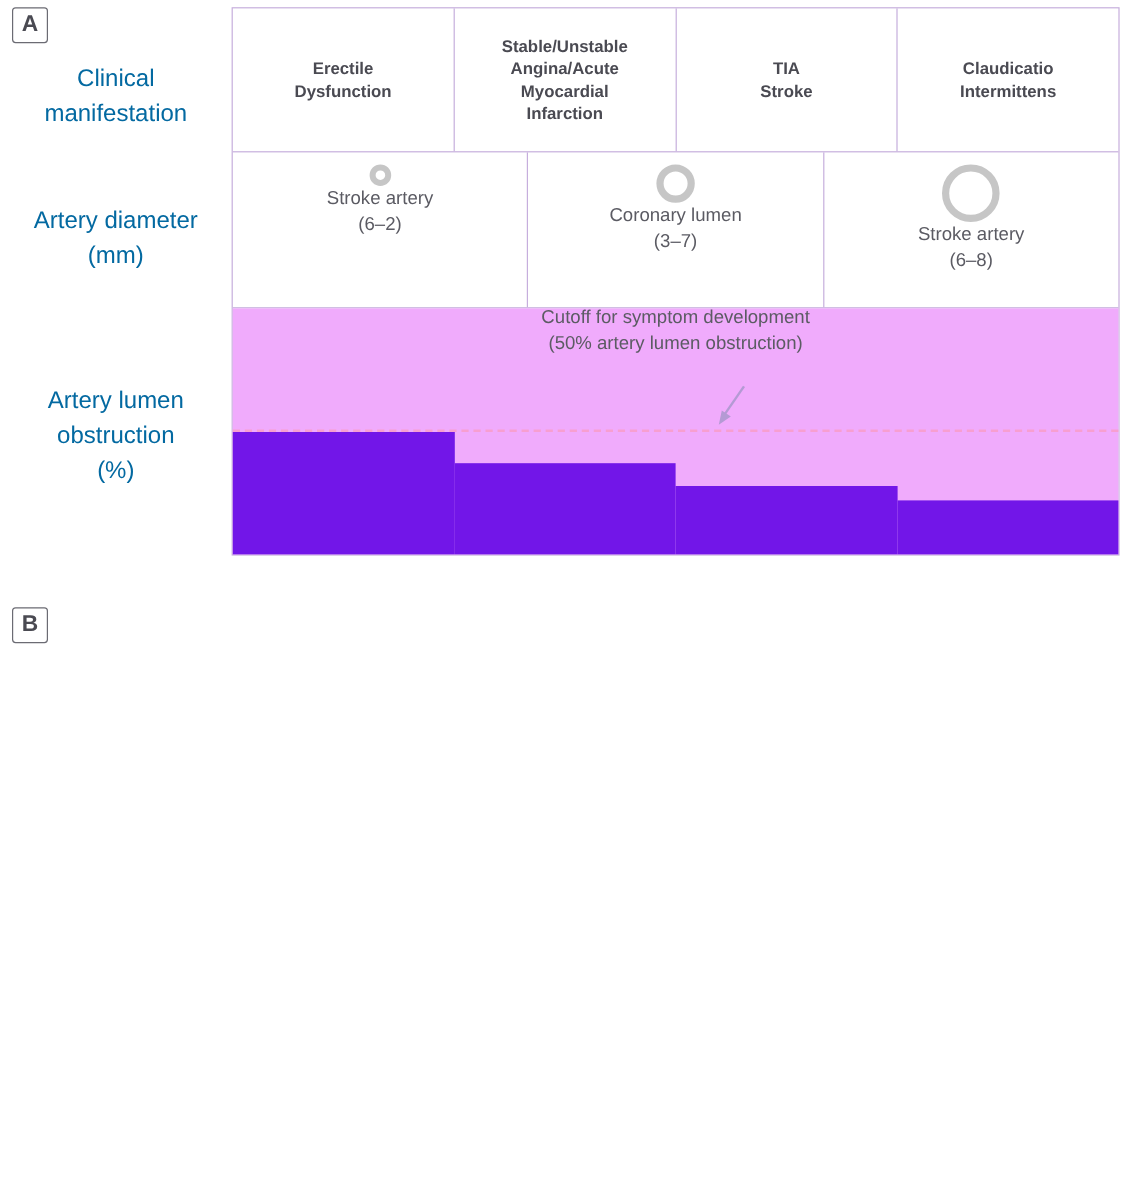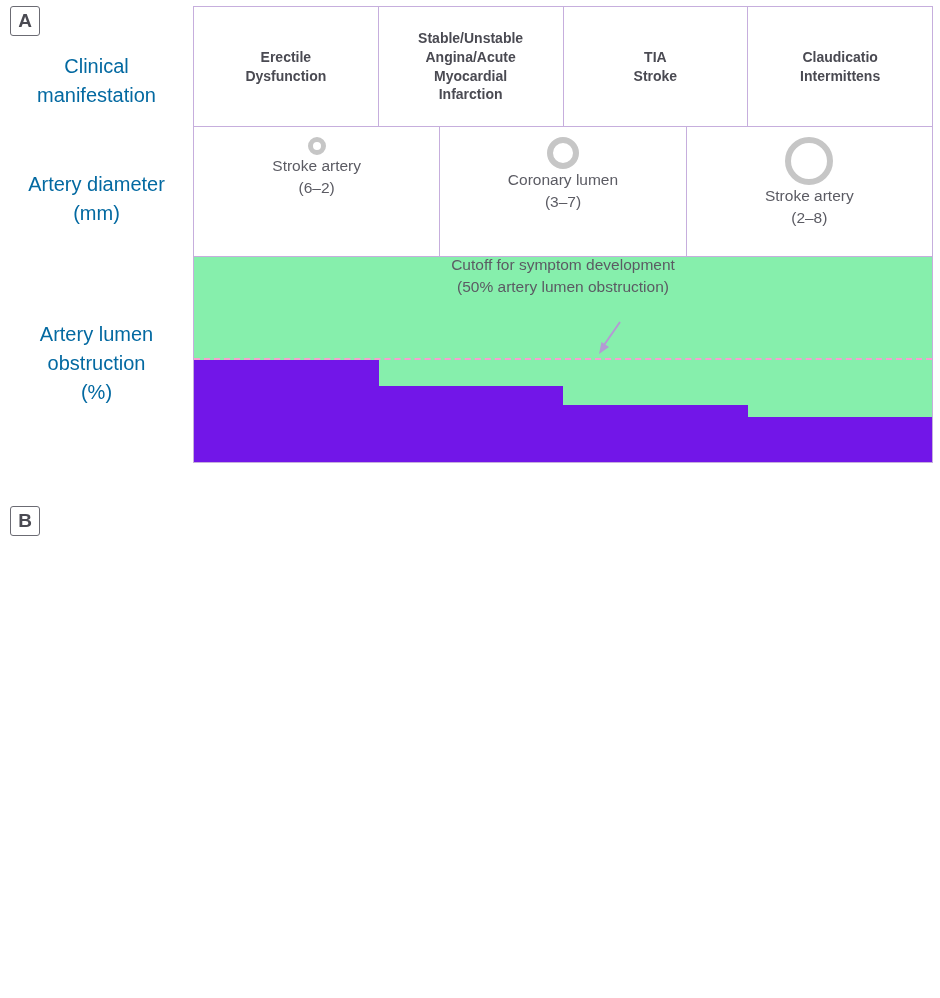--- a/index.html
+++ b/index.html
@@ -92,21 +92,21 @@
     border-style: solid;
     border-color: #c6c6c6;
   }
   .diam-label {
     font-size: 15.5px;
     line-height: 1.4;
     color: #5b5b63;
   }
 
   
-  .chart-row { position: relative; width: 100%; background: #86efac; }
+  .chart-row { position: relative; width: 100%; background: #f0abfc; }
   .chart-caption {
     position: absolute;
     left: 0; right: 0;
     text-align: center;
     font-size: 15.5px;
     line-height: 1.4;
     color: #5b5b63;
     pointer-events: none;
   }
   .chart-bars {
@@ -158,21 +158,21 @@
           <div class="ring" style="width: 32px; height: 32px; border-width: 6px; border-color: rgb(198, 198, 198);"></div>
         </div>
         <div class="diam-label">Coronary lumen</div>
         <div class="diam-label">(3–7)</div>
       </div>
       <div class="tcell diam-cell">
         <div class="diam-ring-wrap">
           <div class="ring" style="width: 48px; height: 48px; border-width: 6px; border-color: rgb(198, 198, 198);"></div>
         </div>
         <div class="diam-label">Stroke artery</div>
-        <div class="diam-label">(2–8)</div>
+        <div class="diam-label">(6–8)</div>
       </div>
     </div>
 
     <div class="trow">
       <div class="chart-row" id="a-chart" style="height: 205px; width: 100%;">
         <div class="chart-caption" id="a-caption" style="bottom: 164.5px;">Cutoff for symptom development<br>(50% artery lumen obstruction)</div>
         <svg class="cutoff-arrow" id="a-arrow" width="40" height="40" viewBox="0 0 40 40" style="left: 395px; bottom: 104.5px;">
           <line x1="31" y1="4" x2="13" y2="30" stroke="#b49ad4" stroke-width="2"></line>
           <polygon points="10,36 12.5,24 20,29" fill="#b49ad4"></polygon>
         </svg>

